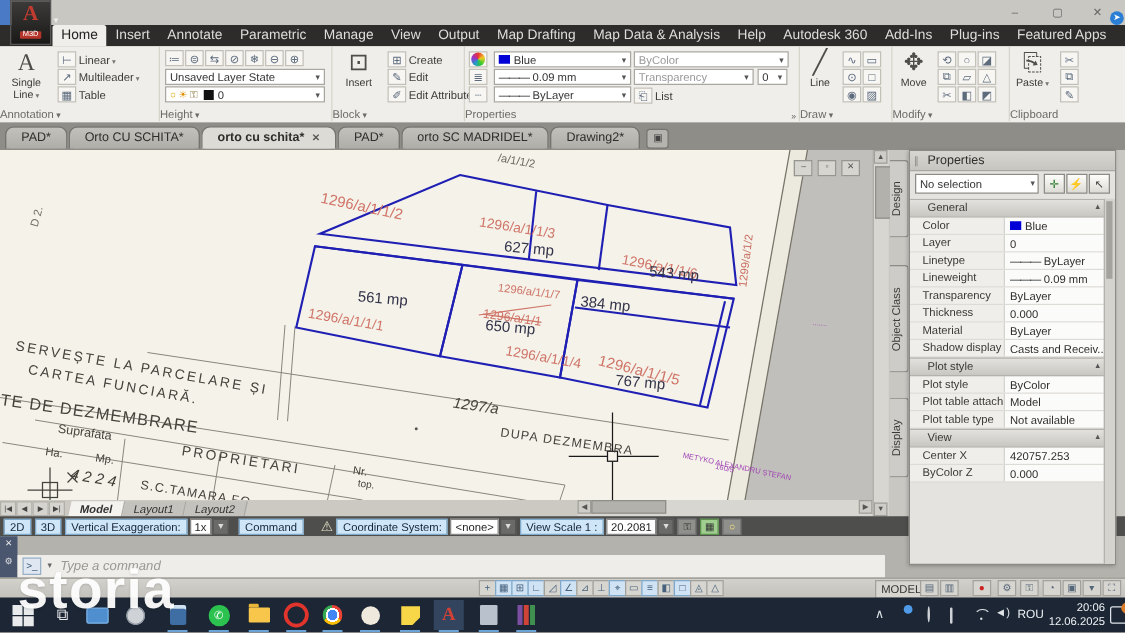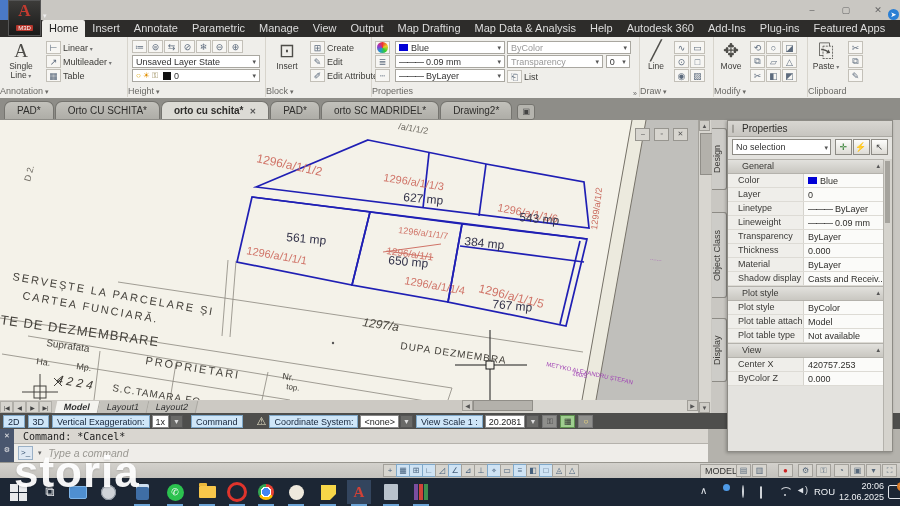--- a/index.html
+++ b/index.html
@@ -397,21 +397,20 @@
     <span class="msic map">▦</span>
     <span class="msic bulb">○</span>
   </div>
 
   <div class="abs" id="cmdrow">
     <div id="cmdpal">
       <div id="cmdgrip">
         <span class="gx">✕</span>
         <span class="gx">⚙</span>
       </div>
-      <div id="cmdhist">Command: *Cancel*</div>
       <div id="cmdinput">
         <span id="cmdicon">&gt;_</span>
         <span id="cmdarr">▾</span>
         <span id="cmdph">Type a command</span>
       </div>
     </div>
   </div>
 
   <div class="abs" id="statusbar">
     <div id="toggles"><span class="tgl">+</span><span class="tgl on">▦</span><span class="tgl on">⊞</span><span class="tgl on">∟</span><span class="tgl">◿</span><span class="tgl on">∠</span><span class="tgl">⊿</span><span class="tgl">⊥</span><span class="tgl on">⌖</span><span class="tgl">▭</span><span class="tgl on">≡</span><span class="tgl">◧</span><span class="tgl on">□</span><span class="tgl">◬</span><span class="tgl">△</span></div>

